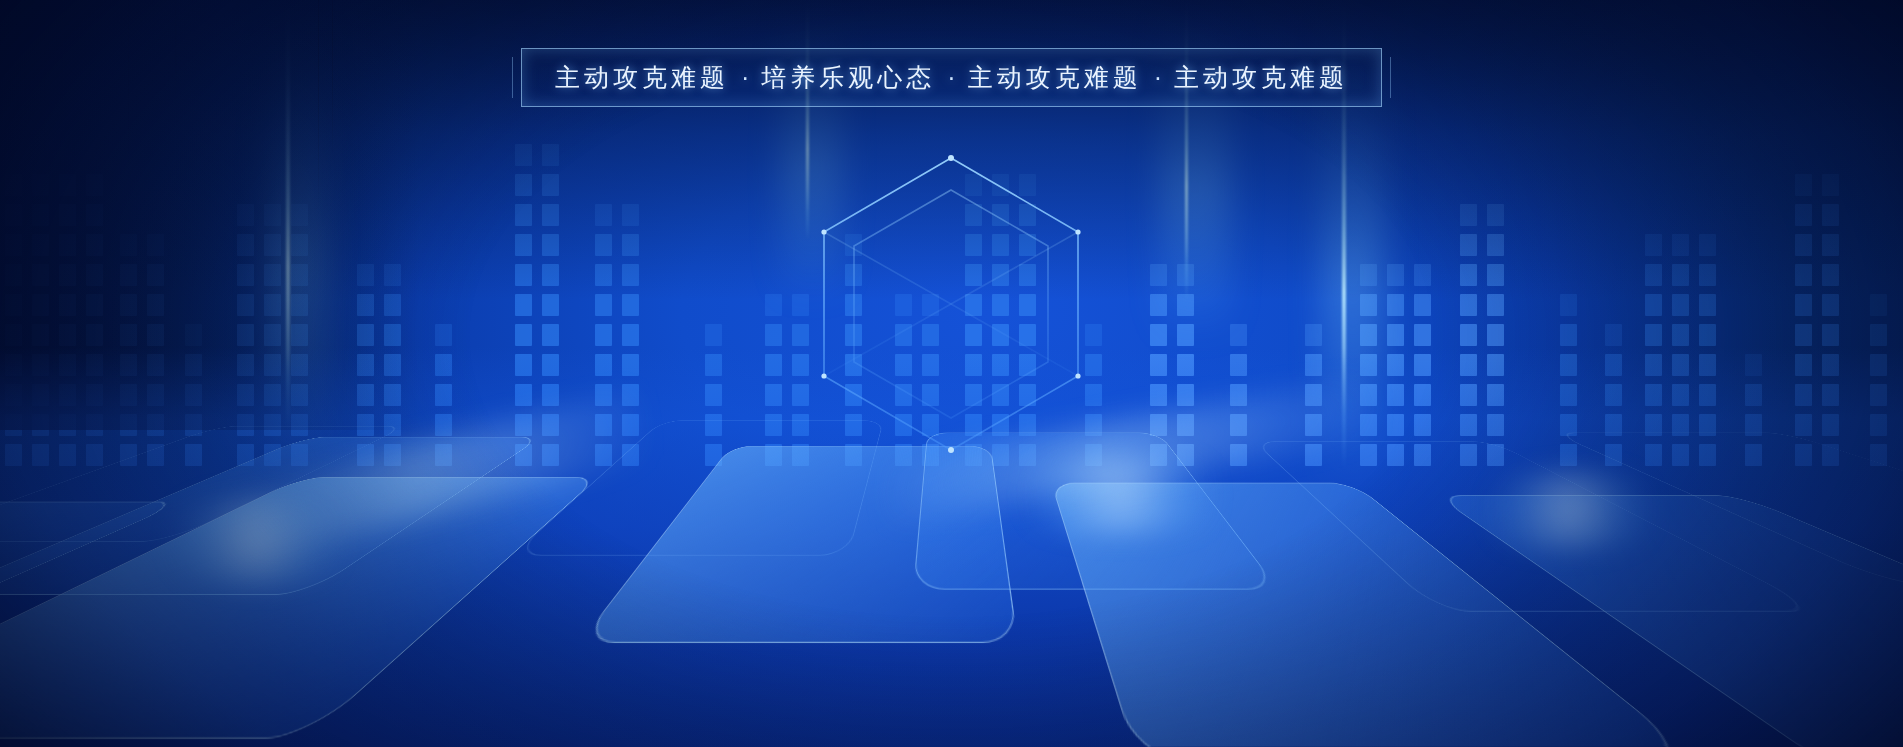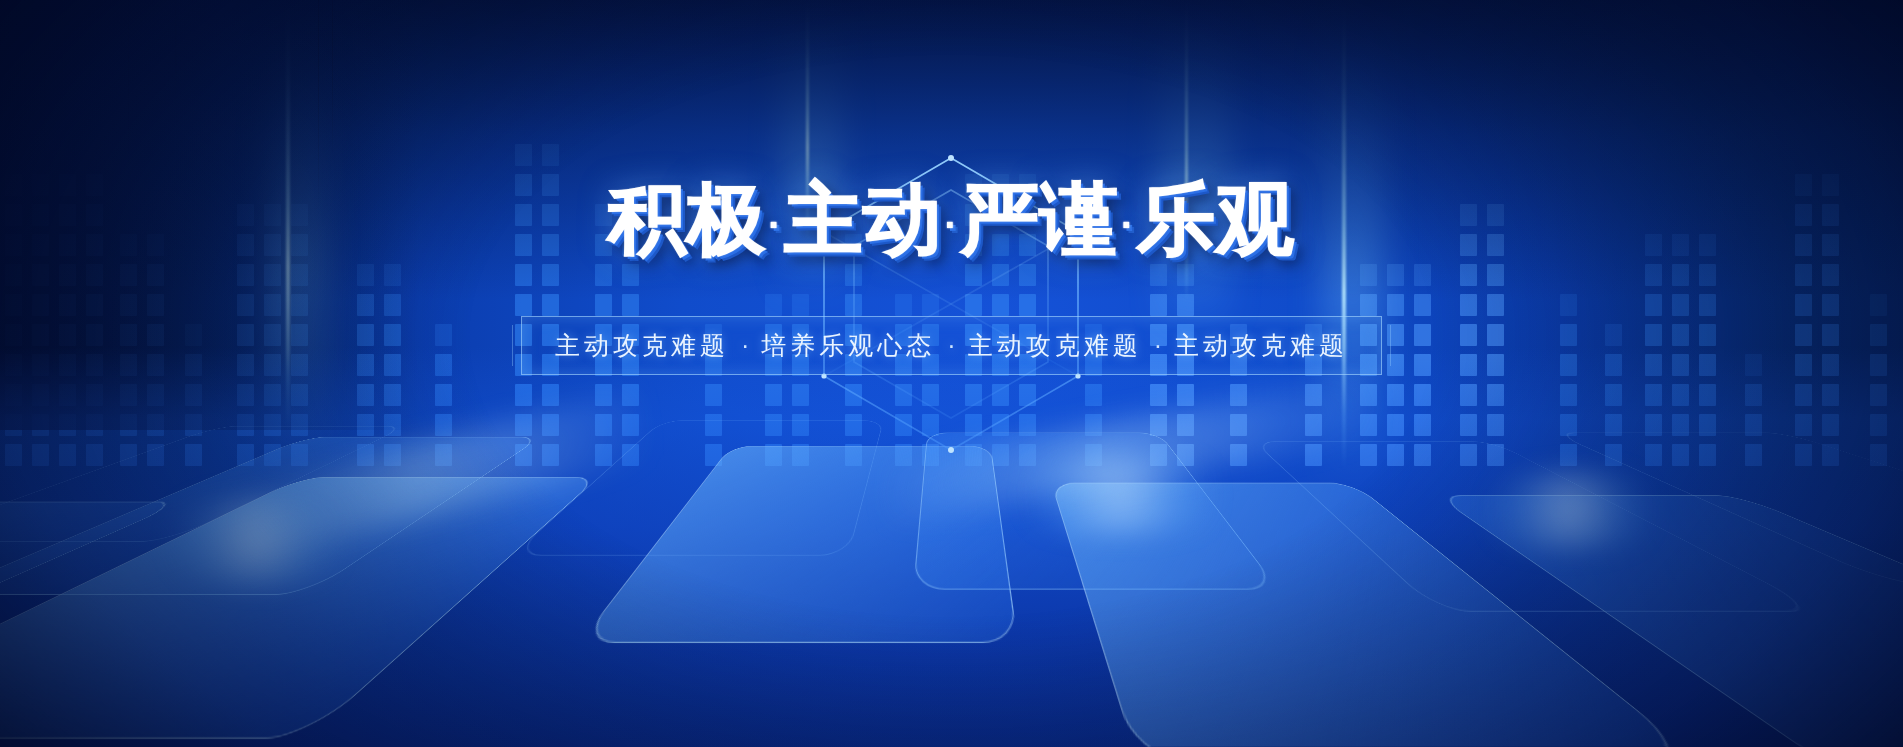--- a/index.html
+++ b/index.html
@@ -669,23 +669,20 @@
       <circle cx="951" cy="450" r="3"></circle>
       <circle cx="824" cy="376" r="2.6"></circle>
       <circle cx="824" cy="232" r="2.6"></circle>
     </g>
   </svg>
 
   <div class="vignette"></div>
 
   <div class="content">
 
-    <div class="headline">
-      <span>积极</span><span class="sep">·</span><span>主动</span><span class="sep">·</span><span>严谨</span><span class="sep">·</span><span>乐观</span>
-    </div>
 
 
     <div class="taglinewrap">
       <div class="tagline">
         <span>主动攻克难题</span><span class="tsep">·</span><span>培养乐观心态</span><span class="tsep">·</span><span>主动攻克难题</span><span class="tsep">·</span><span>主动攻克难题</span>
       </div>
     </div>
 
   </div>
 </div>

